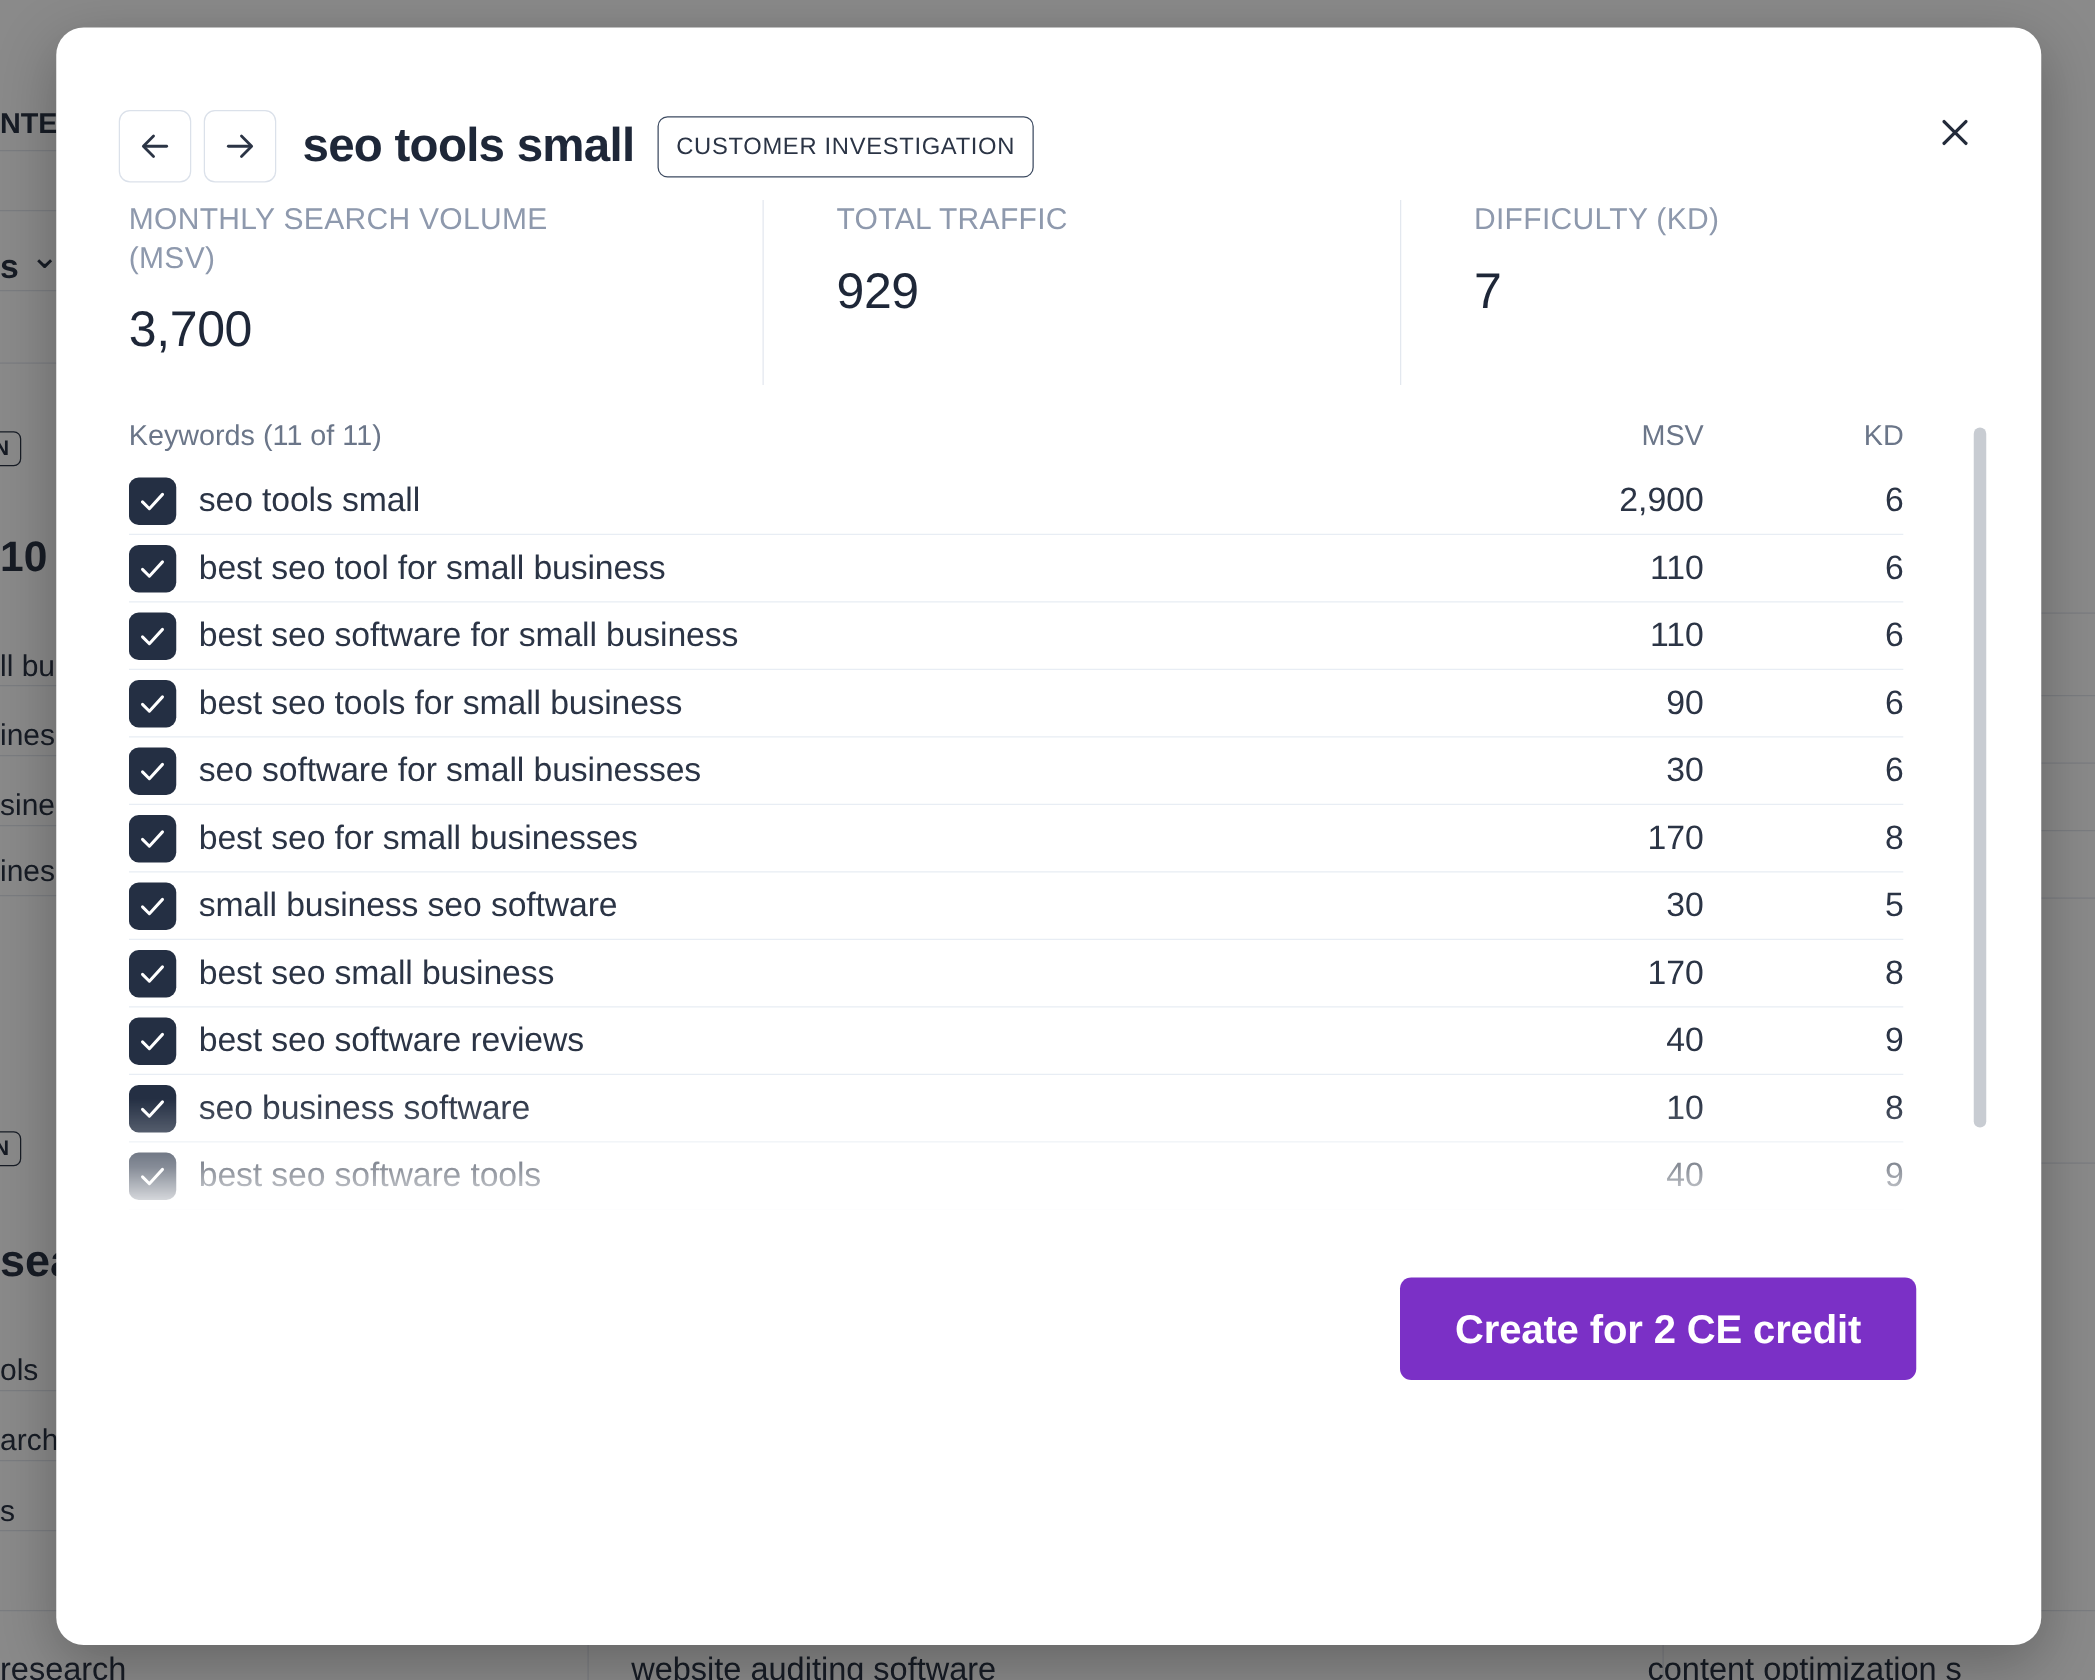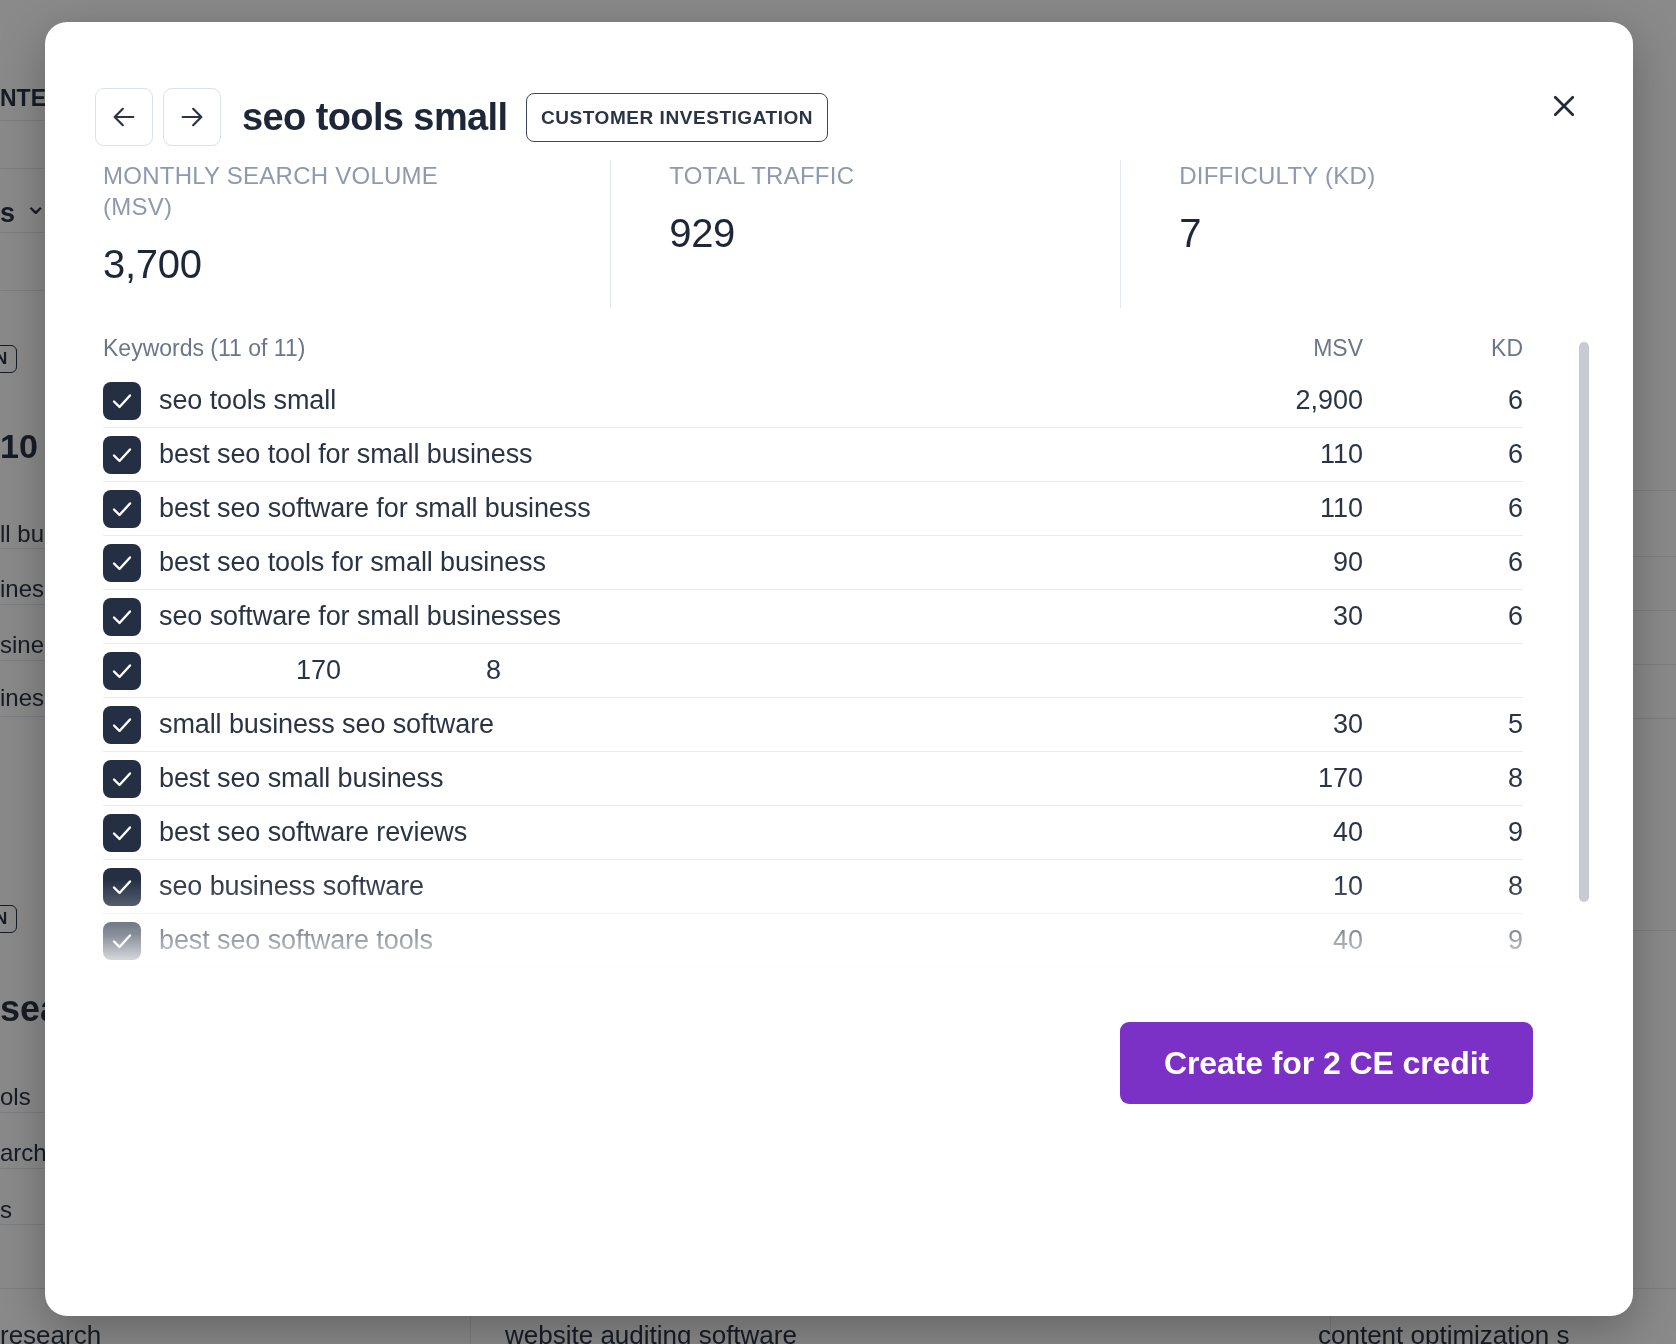--- a/index.html
+++ b/index.html
@@ -69,21 +69,21 @@
     color: #1e2738;
     line-height: 50px;
   }
   .badge {
     position: absolute; left: 481px; top: 71px;
     height: 49px;
     border: 1.6px solid #3c4a60;
     border-radius: 8px;
     display: flex; align-items: center;
     padding: 0 14px;
-    font-size: 19px; font-weight: 700; letter-spacing: .55px;
+    font-size: 19px; font-weight: 400; letter-spacing: .55px;
     color: #2b3445;
     white-space: nowrap;
   }
   #close-btn {
     position: absolute; right: 38px; top: 55px;
     width: 62px; height: 62px;
     display: flex; align-items: center; justify-content: center;
     cursor: pointer;
   }
 
@@ -356,20 +356,21 @@
           <div class="kd">6</div>
         </div>
         <div class="row">
           <div class="cb">
             <span>
               <svg width="24" height="24" viewBox="0 0 24 24" fill="none" stroke="#ffffff" stroke-width="2.4" stroke-linecap="round" stroke-linejoin="round">
                 <polyline points="4,12.5 9.5,18 20,6.5"></polyline>
               </svg>
             </span>
           </div>
+          <div class="kw">best seo for small businesses</div>
           <div class="msv">170</div>
           <div class="kd">8</div>
         </div>
         <div class="row">
           <div class="cb">
             <span>
               <svg width="24" height="24" viewBox="0 0 24 24" fill="none" stroke="#ffffff" stroke-width="2.4" stroke-linecap="round" stroke-linejoin="round">
                 <polyline points="4,12.5 9.5,18 20,6.5"></polyline>
               </svg>
             </span>

